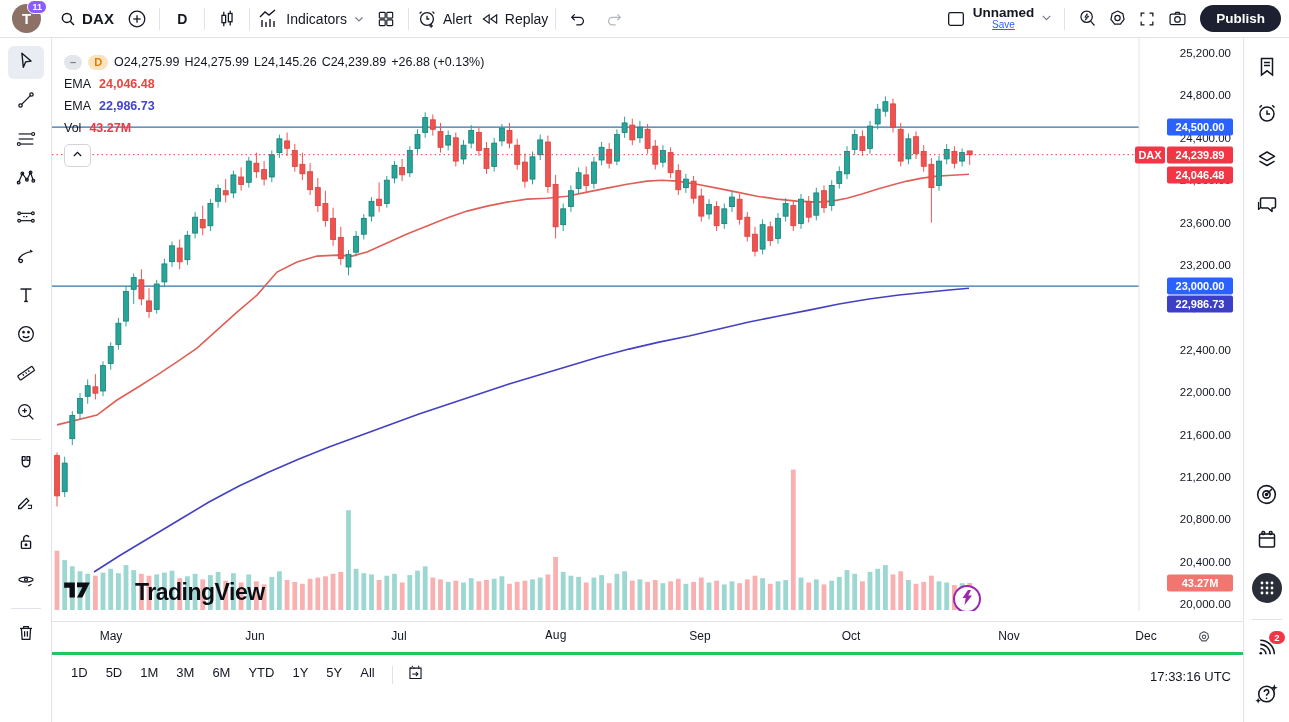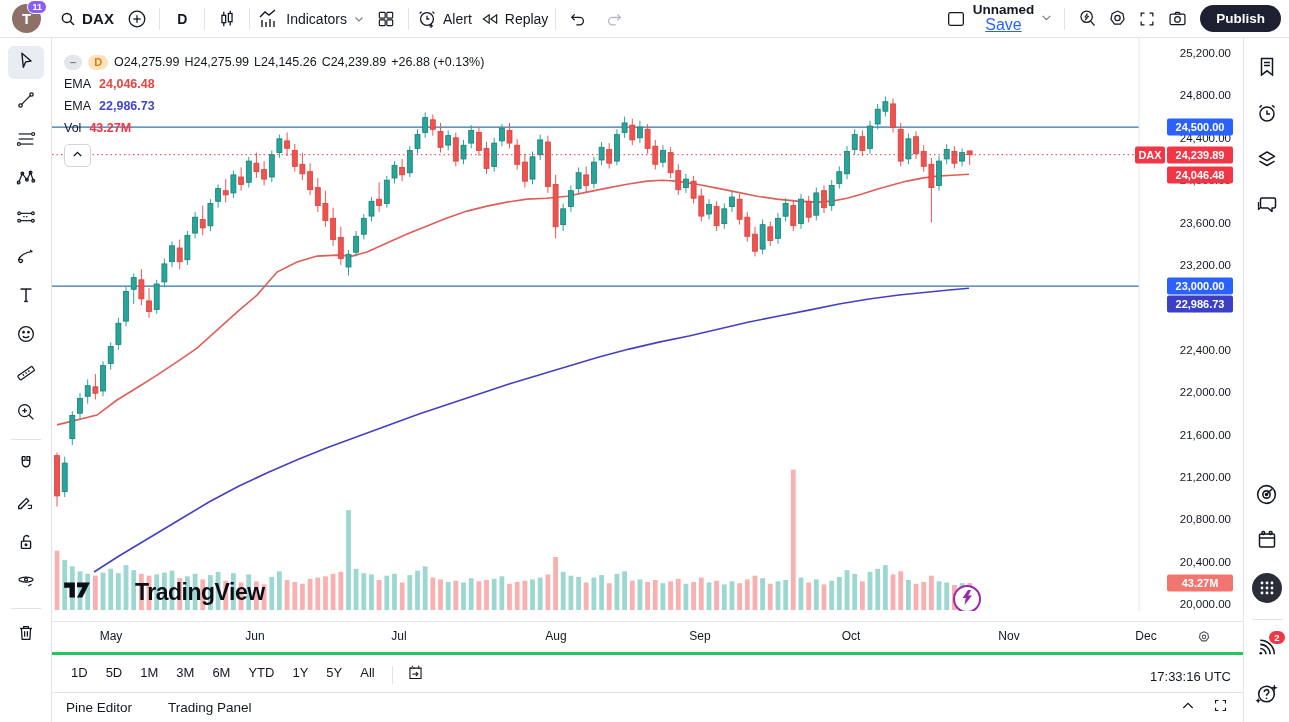--- a/index.html
+++ b/index.html
@@ -20,21 +20,21 @@
     border-radius:5px; cursor:pointer; background:transparent; border:none; color:#131722; }
   .ibtn svg { display:block; }
   .tb-label { font-size:14px; font-weight:600; margin:0 2px; }
   .tb-text { font-size:14px; margin-left:5px; }
   .symbol-btn { display:flex; align-items:center; gap:5px; padding:0 8px; }
   .symbol-name { font-size:15px; font-weight:700; letter-spacing:.2px; }
   .right-tools { margin-left:auto; display:flex; align-items:center; }
   .layout-name-block { display:flex; flex-direction:column; align-items:center; line-height:1.05;
     margin:16px 2px; cursor:pointer; }
   .layout-name { font-size:13.5px; font-weight:600; }
-  .save-label { font-size:16px; color:#2962ff;text-decoration:underline; }
+  .save-label { font-size:10px; color:#2962ff;text-decoration:underline; }
   .publish-btn { background:#1c2030; color:#fff; font-size:13.5px; font-weight:600; border:none;
     border-radius:16px; padding:6px 16px; margin-left:8px; cursor:pointer; }
 
   
   .main-row { flex:1; display:flex; min-height:0; }
   .left-toolbar { flex:0 0 52px; border-right:1px solid #e0e3eb; display:flex; flex-direction:column;
     align-items:center; padding-top:8px; gap:6px; }
   .lt-btn { width:36px; height:33px; display:flex; align-items:center; justify-content:center;
     border-radius:6px; cursor:pointer; }
   .lt-btn.selected { background:#e9ecf2; }
@@ -850,21 +850,21 @@
       </div>
 
       <div class="time-axis" id="time-axis">
         <span class="scale-settings"><svg width="16" height="16" viewBox="0 0 24 24" fill="none" stroke="#50535e" stroke-width="1.6">
               <path d="M12 4l5.6 2.8 1.3 6-3.9 5H9L5.1 12.8l1.3-6z"></path>
               <circle cx="12" cy="11.8" r="2.6"></circle>
             </svg></span>
       <span class="month-label" style="left: 59px;">May</span>
           <span class="month-label" style="left: 203px;">Jun</span>
           <span class="month-label" style="left: 347px;">Jul</span>
-          <span class="month-label" style="left: 504px;">Aug</span>
+          <span class="month-label" style="left: 504px; font-family: Liberation Mono, monospace;">Aug</span>
           <span class="month-label" style="left: 648px;">Sep</span>
           <span class="month-label" style="left: 799px;">Oct</span>
           <span class="month-label" style="left: 957px;">Nov</span>
           <span class="month-label" style="left: 1094px;">Dec</span>
         </div>
 
       <div class="range-row">
         <span id="range-buttons"><button class="range-btn">1D</button><button class="range-btn">5D</button><button class="range-btn">1M</button><button class="range-btn">3M</button><button class="range-btn">6M</button><button class="range-btn">YTD</button><button class="range-btn">1Y</button><button class="range-btn">5Y</button><button class="range-btn">All</button></span>
         <span class="range-divider"></span>
         <button class="ibtn" style="height:24px;">
@@ -874,31 +874,20 @@
                 <path d="M5 6.5h14v13H5z"></path>
                 <path d="M5 6.5h6M15 6.5h4" stroke-dasharray="2,2"></path>
                 <path d="M8 14h7"></path>
                 <path d="M12.5 11.5L15 14l-2.5 2.5"></path>
               </svg>
             </span>
         </button>
         <span class="clock">17:33:16 UTC</span>
       </div>
 
-      <div class="tabs-row">
-        <span id="bottom-tabs"><button class="bottom-tab">Pine Editor</button><button class="bottom-tab">Trading Panel</button></span>
-        <span class="tabs-icons">
-          <span><svg width="16" height="16" viewBox="0 0 24 24" fill="none" stroke="#131722" stroke-width="1.8">
-                <polyline points="5,15 12,8 19,15"></polyline>
-              </svg></span>
-          <span><svg width="17" height="17" viewBox="0 0 24 24" fill="none" stroke="#131722" stroke-width="1.6">
-                <path d="M5 9V5h4M15 5h4v4M19 15v4h-4M9 19H5v-4"></path>
-              </svg></span>
-        </span>
-      </div>
     </div>
 
     <div class="right-sidebar">
       <div class="rs-btn">
           <span><svg width="24" height="24" viewBox="0 0 24 24" fill="none" stroke="#131722" stroke-width="1.5">
               <path d="M6.5 3.5h11V20l-5.5-4.2L6.5 20z"></path>
               <line x1="9" y1="7.5" x2="15" y2="7.5"></line>
               <line x1="9" y1="10.5" x2="15" y2="10.5"></line>
             </svg></span>
         </div>

